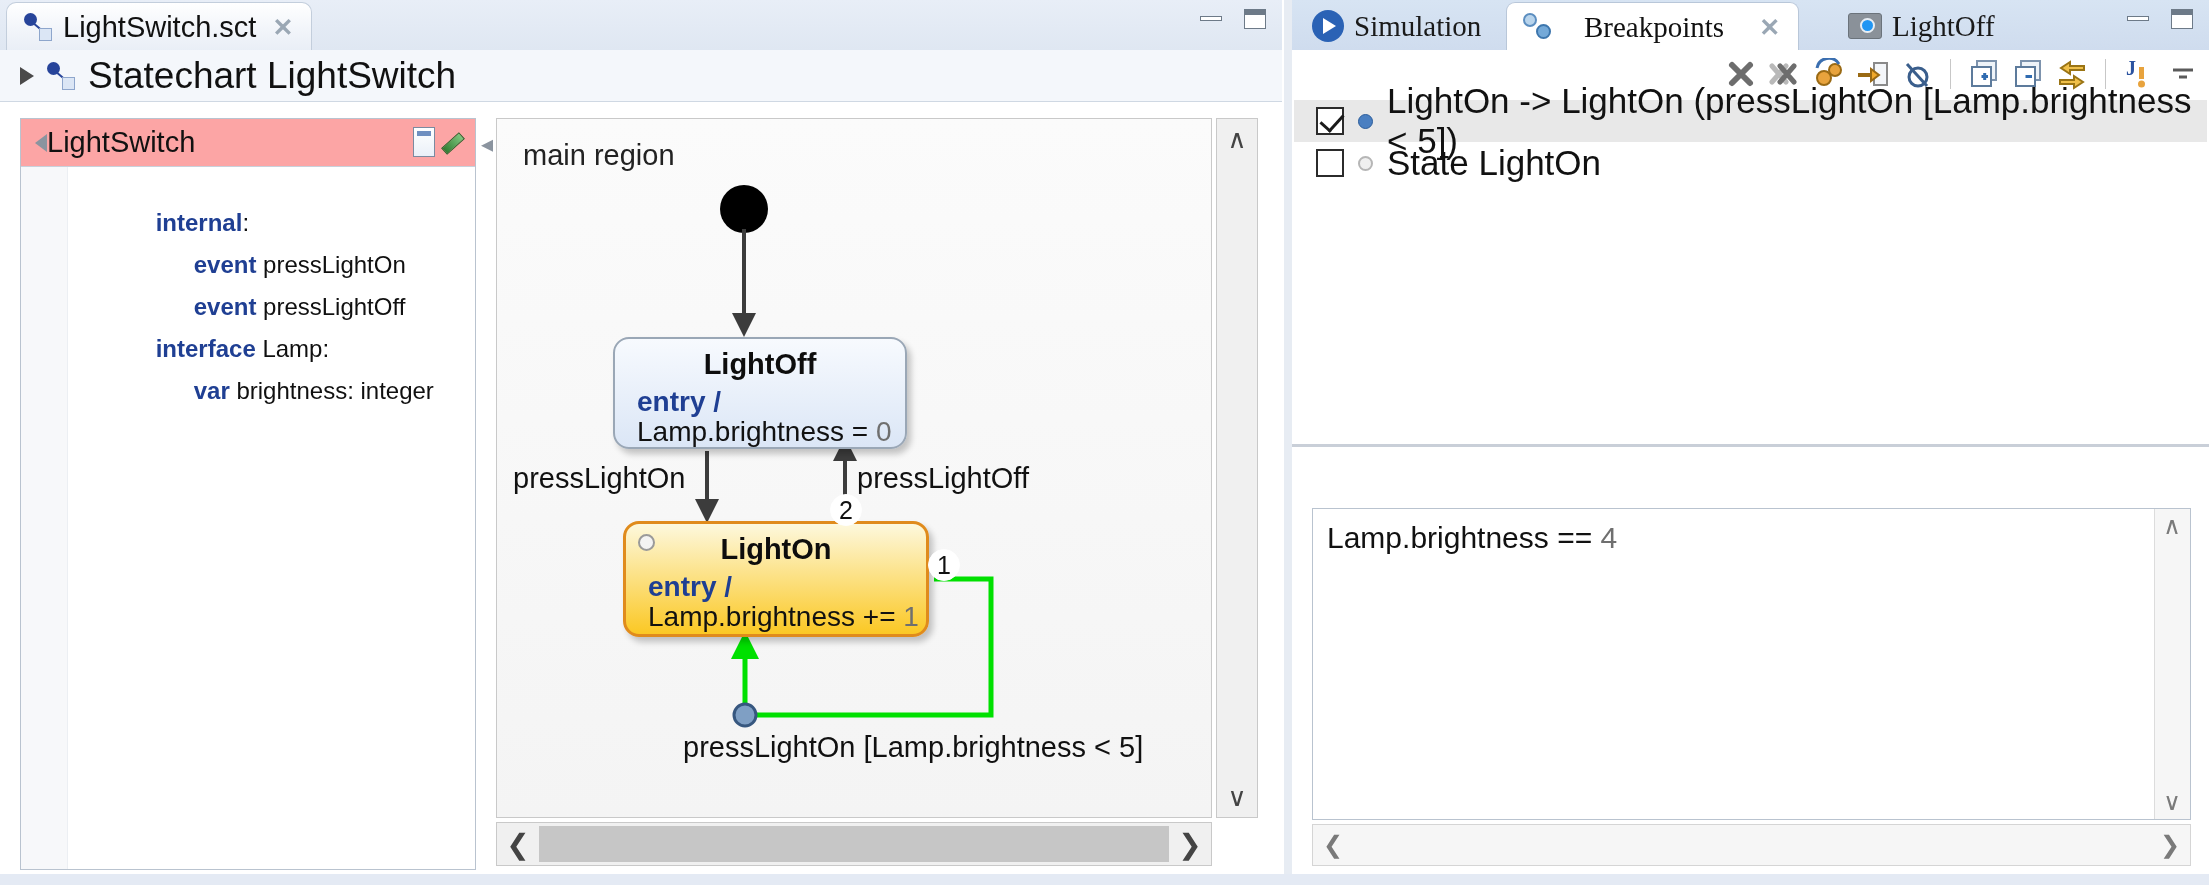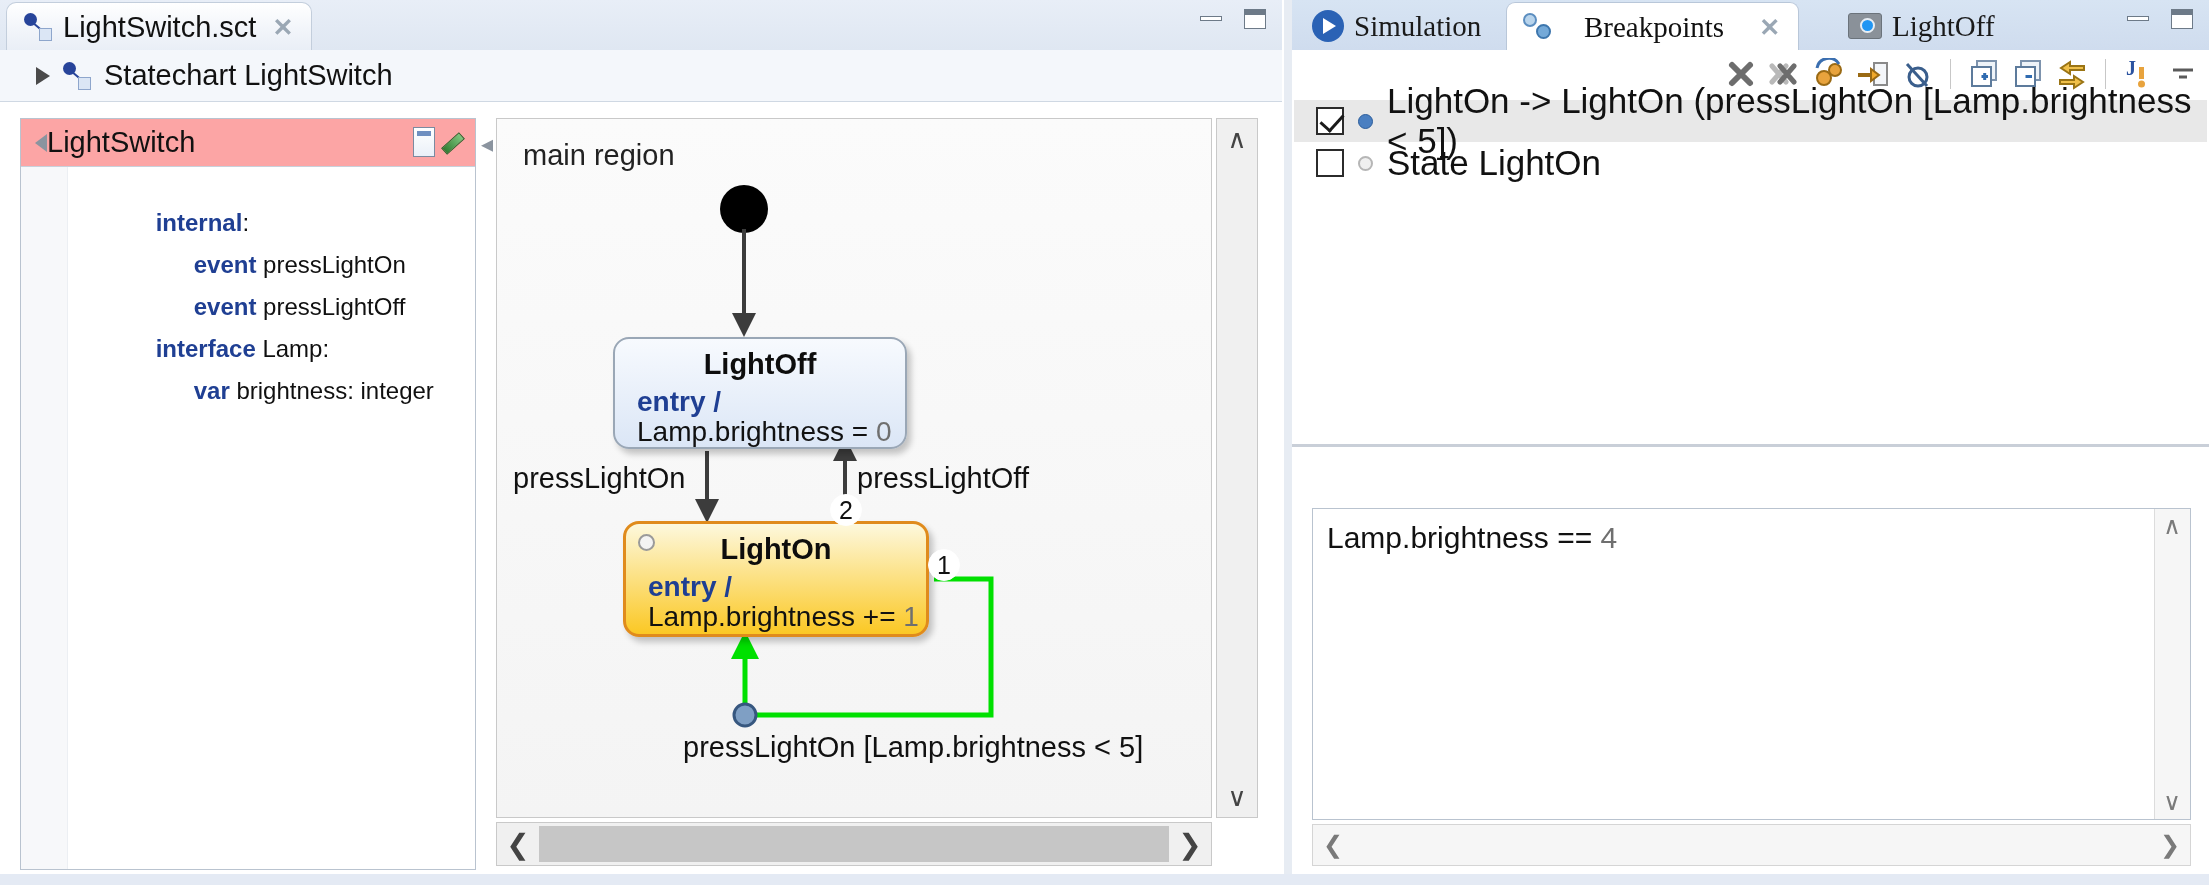--- a/index.html
+++ b/index.html
@@ -34,22 +34,22 @@
   .winbtns{position:absolute;right:14px;top:8px;display:flex;gap:18px;align-items:center;}
   .winbtn{width:26px;height:22px;position:relative;cursor:default;}
   .winbtn.min::after{content:"";position:absolute;left:2px;top:8px;width:22px;height:5px;
       border:1px solid #6d7a88;background:#ffffff;box-sizing:border-box;}
   .winbtn.max::after{content:"";position:absolute;left:2px;top:1px;width:22px;height:20px;
       border:1px solid #6d7a88;border-top-width:6px;background:#ffffff;box-sizing:border-box;}
 
   
   #breadcrumb{position:absolute;left:0;top:50px;width:1282px;height:52px;
      background:#f4f7fb;border-bottom:1px solid #cfd8e3;
-     display:flex;align-items:center;gap:12px;padding-left:36px;box-sizing:border-box;
-     font-size:29px;color:#111;}
+     display:flex;align-items:center;gap:12px;padding-left:20px;box-sizing:border-box;
+     font-size:37px;color:#111;}
   .tri-right{width:0;height:0;border-left:14px solid #4a4a4a;
      border-top:9px solid transparent;border-bottom:9px solid transparent;}
 
   
   .sct-icon{position:relative;width:30px;height:30px;flex:0 0 30px;}
   .sct-icon .dot{position:absolute;left:1px;top:1px;width:13px;height:13px;border-radius:50%;
       background:#27449a;}
   .sct-icon .sq{position:absolute;right:1px;bottom:1px;width:13px;height:13px;
       background:#dbe6f5;border:1px solid #8ea6cc;box-sizing:border-box;}
   .sct-icon .ln{position:absolute;left:9px;top:9px;width:15px;height:2px;

